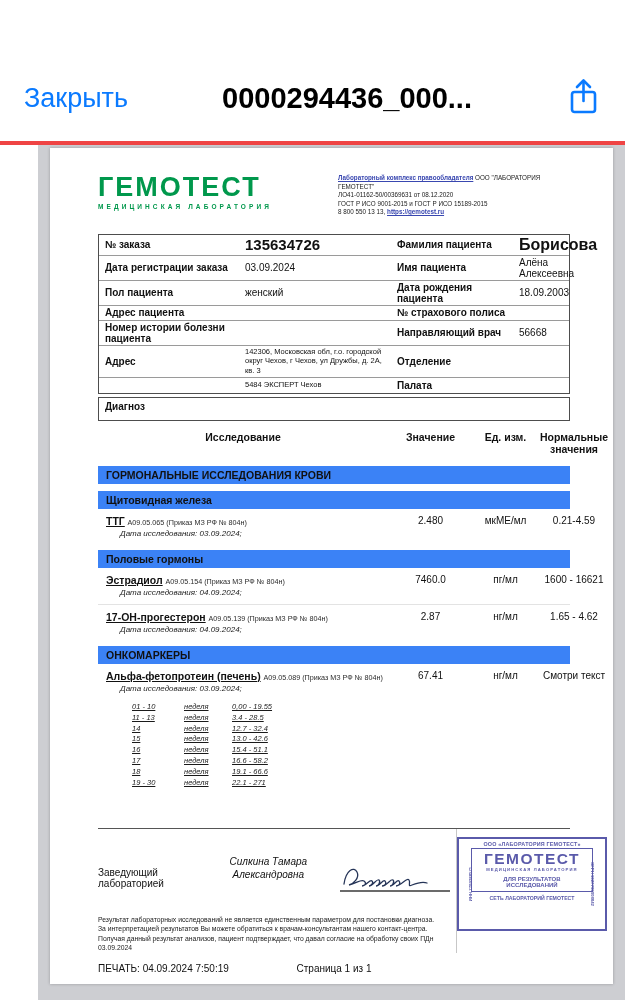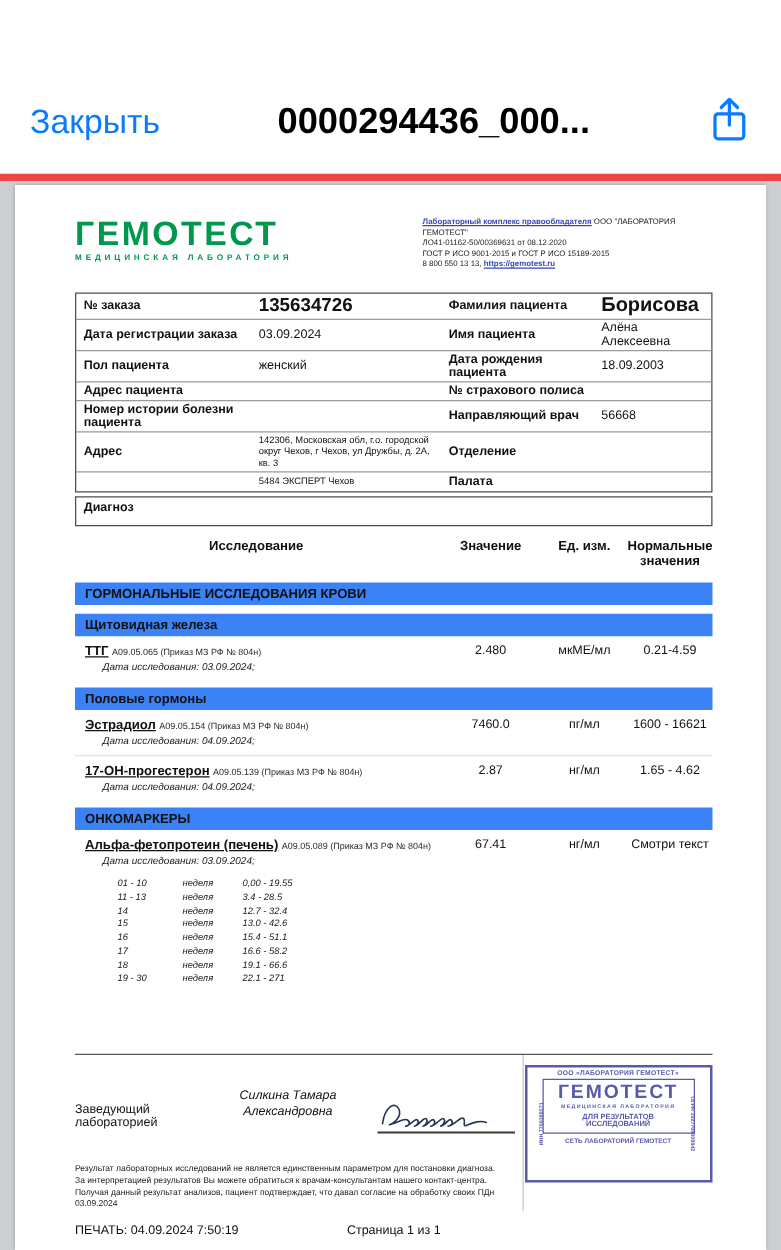--- a/index.html
+++ b/index.html
@@ -2,27 +2,27 @@
 <html><head>
 <meta charset="utf-8">
 <style>
   * { margin:0; padding:0; box-sizing:border-box; }
   body { font-family:"Liberation Sans","DejaVu Sans",sans-serif; background:#fff; }
   .screen { width:625px; height:1000px; display:flex; flex-direction:column; background:#fff; overflow:hidden; }
 
   
   .statusbar { height:56px; background:#fff; }
   .navbar { height:89px; display:flex; align-items:center; padding:0 24px; background:#fff;
-            border-bottom:6px solid #ef4444; gap:14px; }
+            border-bottom:4px solid #ef4444; gap:14px; }
   .close-btn { color:#0a7aff; font-size:27px; background:none; border:none; font-family:inherit; cursor:pointer; flex:0 0 auto; }
   .doc-title { flex:1; font-size:29px; font-weight:700; color:#000; white-space:nowrap; overflow:hidden; text-align:center; }
   .share-btn { background:none; border:none; cursor:pointer; flex:0 0 auto; padding:0 2px; }
 
   
-  .canvas { flex:1; background:#cdced2; padding:3px 12px 0; overflow:hidden; }
+  .canvas { flex:1; background:#cdced2; padding:3px 12px 16px; overflow:hidden;margin-left:38px; }
   .page { background:#fff; height:100%; box-shadow:0 0 3px rgba(0,0,0,.25);
           padding:26px 43px 8px 48px; display:flex; flex-direction:column; color:#111; }
 
   
   .doc-head { display:flex; justify-content:space-between; align-items:flex-start; }
   .logo-name { color:#00984c; font-size:27px; font-weight:800; letter-spacing:2px; line-height:1; }
   .logo-sub { color:#00984c; font-size:6.5px; font-weight:700; letter-spacing:3.1px; margin-top:2px; }
   .lab-info { width:232px; font-size:6.3px; line-height:1.35; color:#1a1a1a; }
   .lab-info a { color:#3947b0; font-weight:700; text-decoration:underline; }
 
@@ -46,21 +46,21 @@
   .sec-main { font-size:10.5px; }
   .sec-sub { font-size:10.5px; }
   .res-row { display:grid; grid-template-columns:290px 85px 65px 72px; margin-top:6px; font-size:10px; align-items:start; }
   .res-row .nm { padding-left:8px; }
   .res-row .nm b { font-size:10.5px;text-decoration:underline; }
   .res-row .code { font-size:7.2px; color:#2b2b2b; }
   .res-row .c { text-align:center; }
   .study-date { font-style:italic; font-size:8px; margin:2px 0 5px 22px; color:#1a1a1a; }
   .entry-sep { border-bottom:1px solid #e3e3e3; margin-top:2px; }
   .weeks { margin:4px 0 0 34px; font-style:italic; font-size:7.5px; line-height:1.45; display:grid;
-           grid-template-columns:52px 48px 90px; color:#1a1a1a; }
+           grid-template-columns:52px 48px 90px; color:#1a1a1a;text-decoration:underline; }
 
   .spacer { flex:1; }
 
   
   .bottom-rule { border-top:1.5px solid #555; }
   .bottom { display:flex; }
   .bottom-left { width:358px; padding-top:26px; }
   .sig-row { display:flex; align-items:flex-start; }
   .sig-role { font-size:10px; width:150px; padding-top:12px; }
   .sig-person { font-size:10px; width:110px; text-align:center; line-height:1.3;font-style:italic; }

